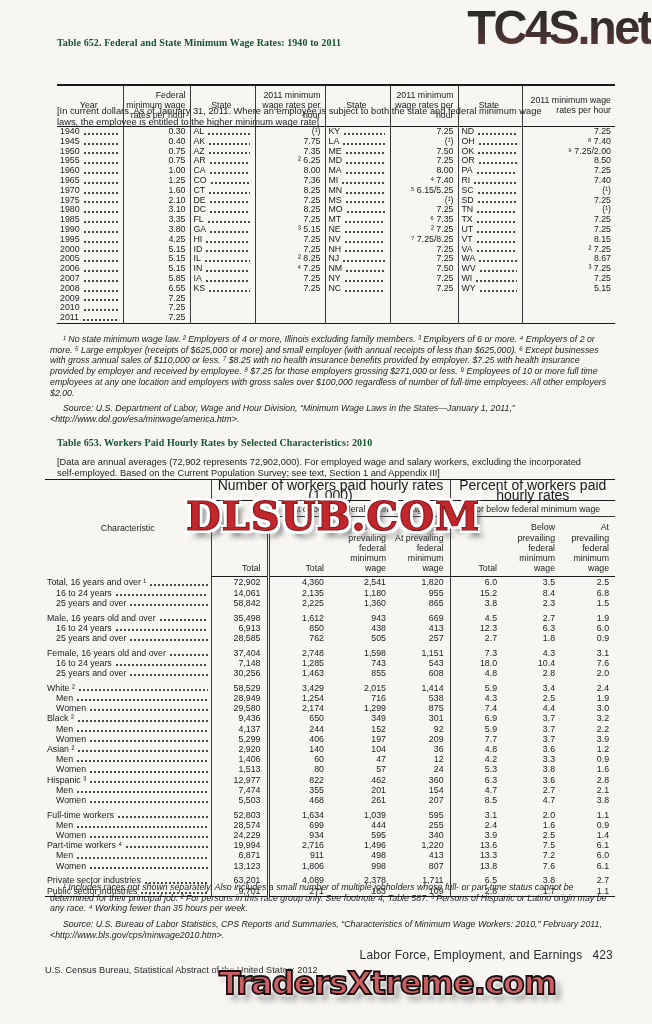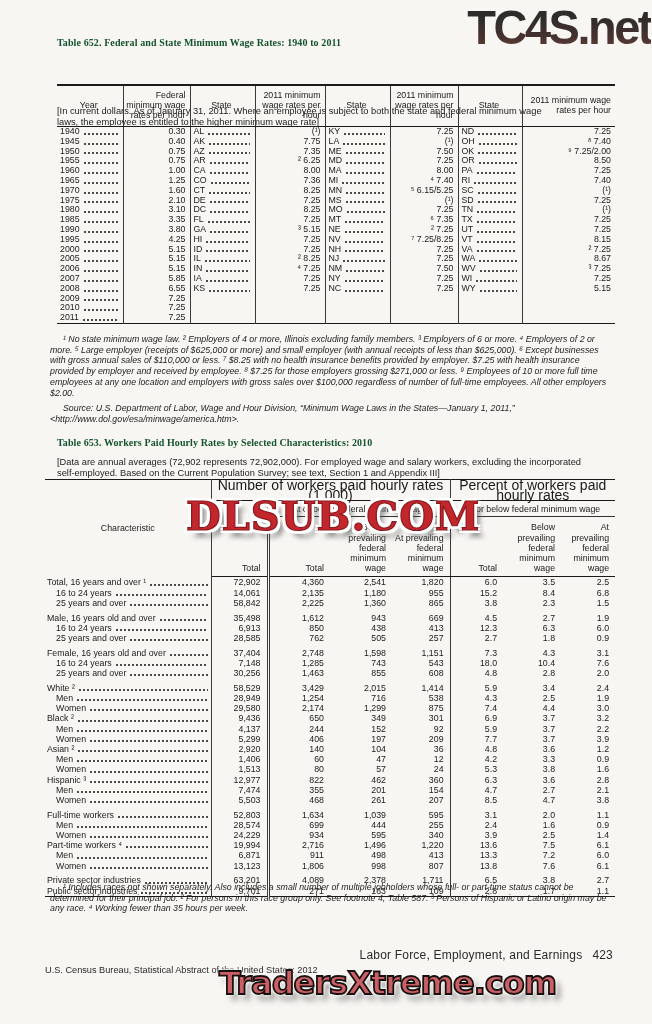--- a/index.html
+++ b/index.html
@@ -1183,20 +1183,21 @@
           <td class="num v3">109</td>
           <td class="num">2.8</td>
           <td class="num">1.7</td>
           <td class="num">1.1</td>
         </tr>
       </tbody>
   </table>
 
   <div class="fn" style="top:877px;">
     <p>¹ Includes races not shown separately. Also includes a small number of multiple jobholders whose full- or part-time status cannot be determined for their principal job. ² For persons in this race group only. See footnote 4, Table 587. ³ Persons of Hispanic or Latino origin may be any race. ⁴ Working fewer than 35 hours per week.</p>
+    <p>Source: U.S. Bureau of Labor Statistics, CPS Reports and Summaries, “Characteristics of Minimum Wage Workers: 2010,” February 2011, &lt;http://www.bls.gov/cps/minwage2010.htm&gt;.</p>
   </div>
 
   <div class="footer-head">
     <span>Labor Force, Employment, and Earnings</span><span class="pg">423</span>
   </div>
   <div class="credit">U.S. Census Bureau, Statistical Abstract of the United States: 2012</div>
 
 </div>
 
 </body></html>

